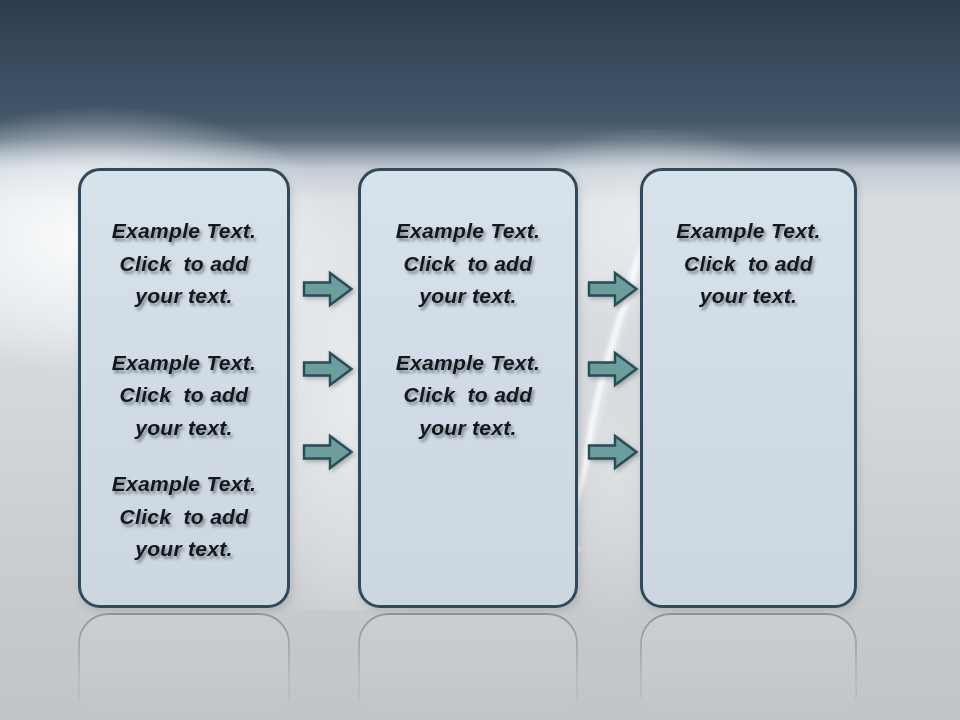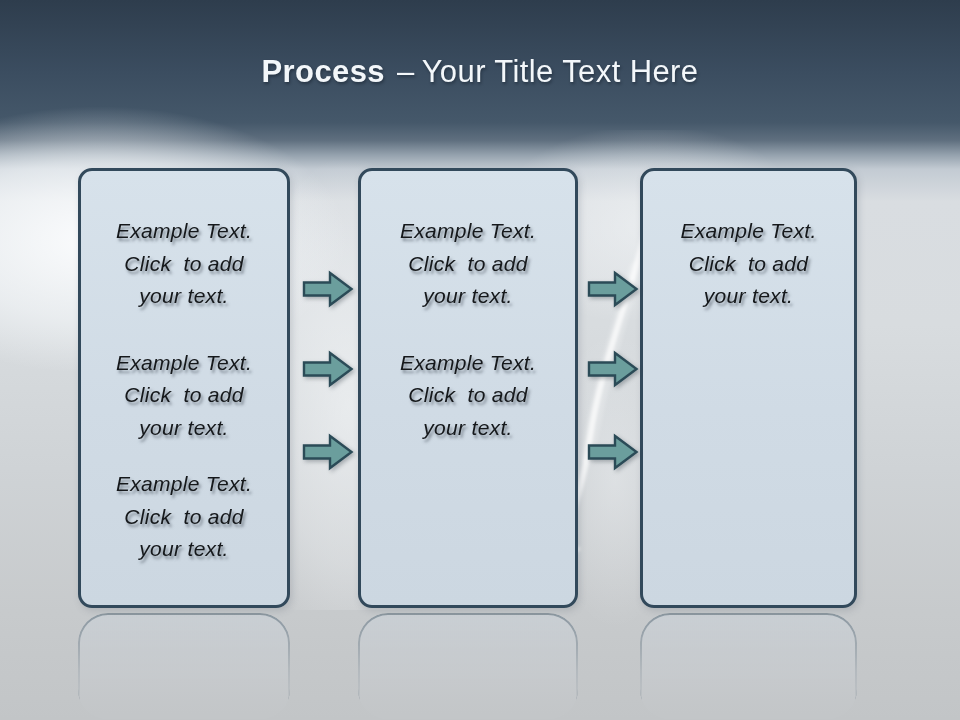--- a/index.html
+++ b/index.html
@@ -61,23 +61,24 @@
   .title-bold { font-weight: 700; }
   .title-sep  { font-weight: 400; margin: 0 7px 0 12px; }
   .title-rest { font-weight: 400; }
 
   
   .pbox {
     position: absolute; top: 168px; height: 440px;
     box-sizing: border-box;
     background: linear-gradient(180deg, #d7e2eb 0%, #d0dbe5 55%, #ccd7e1 100%);
     border: 3px solid #32495b;
-    border-radius: 14px;
+    border-radius: 22px;
     box-shadow: 2px 3px 7px rgba(90,100,112,0.22);
     padding-top: 44px;
+    font-weight: bold;
   }
   .pbox-1 { left: 78px;  width: 212px; }
   .pbox-2 { left: 358px; width: 220px; }
   .pbox-3 { left: 640px; width: 217px; }
   .para {
     font-style: italic;
     font-size: 21px;
     line-height: 32.5px;
     letter-spacing: 0.3px;
     color: #15181b;
@@ -136,23 +137,20 @@
         <feGaussianBlur stdDeviation="1.6"></feGaussianBlur>
       </filter>
     </defs>
     <g filter="url(#blur1)" fill="none" stroke="#ffffff" stroke-linecap="round">
       <path d="M96,8 C84,62 52,140 42,210 C36,252 24,290 14,312" stroke-width="6" opacity="0.7"></path>
       <path d="M14,312 C10,324 20,330 30,321" stroke-width="5" opacity="0.6"></path>
       <path d="M88,40 C70,100 48,170 40,230" stroke-width="14" opacity="0.18"></path>
     </g>
   </svg>
 
-  <div class="title">
-    <span class="title-bold">Process</span><span class="title-sep">–</span><span class="title-rest">Your Title Text Here</span>
-  </div>
 
   <div class="pbox pbox-1">
     <div class="para">Example Text.
 Click  to add
 your text.</div>
     <div class="para">Example Text.
 Click  to add
 your text.</div>
     <div class="para third">Example Text.
 Click  to add

